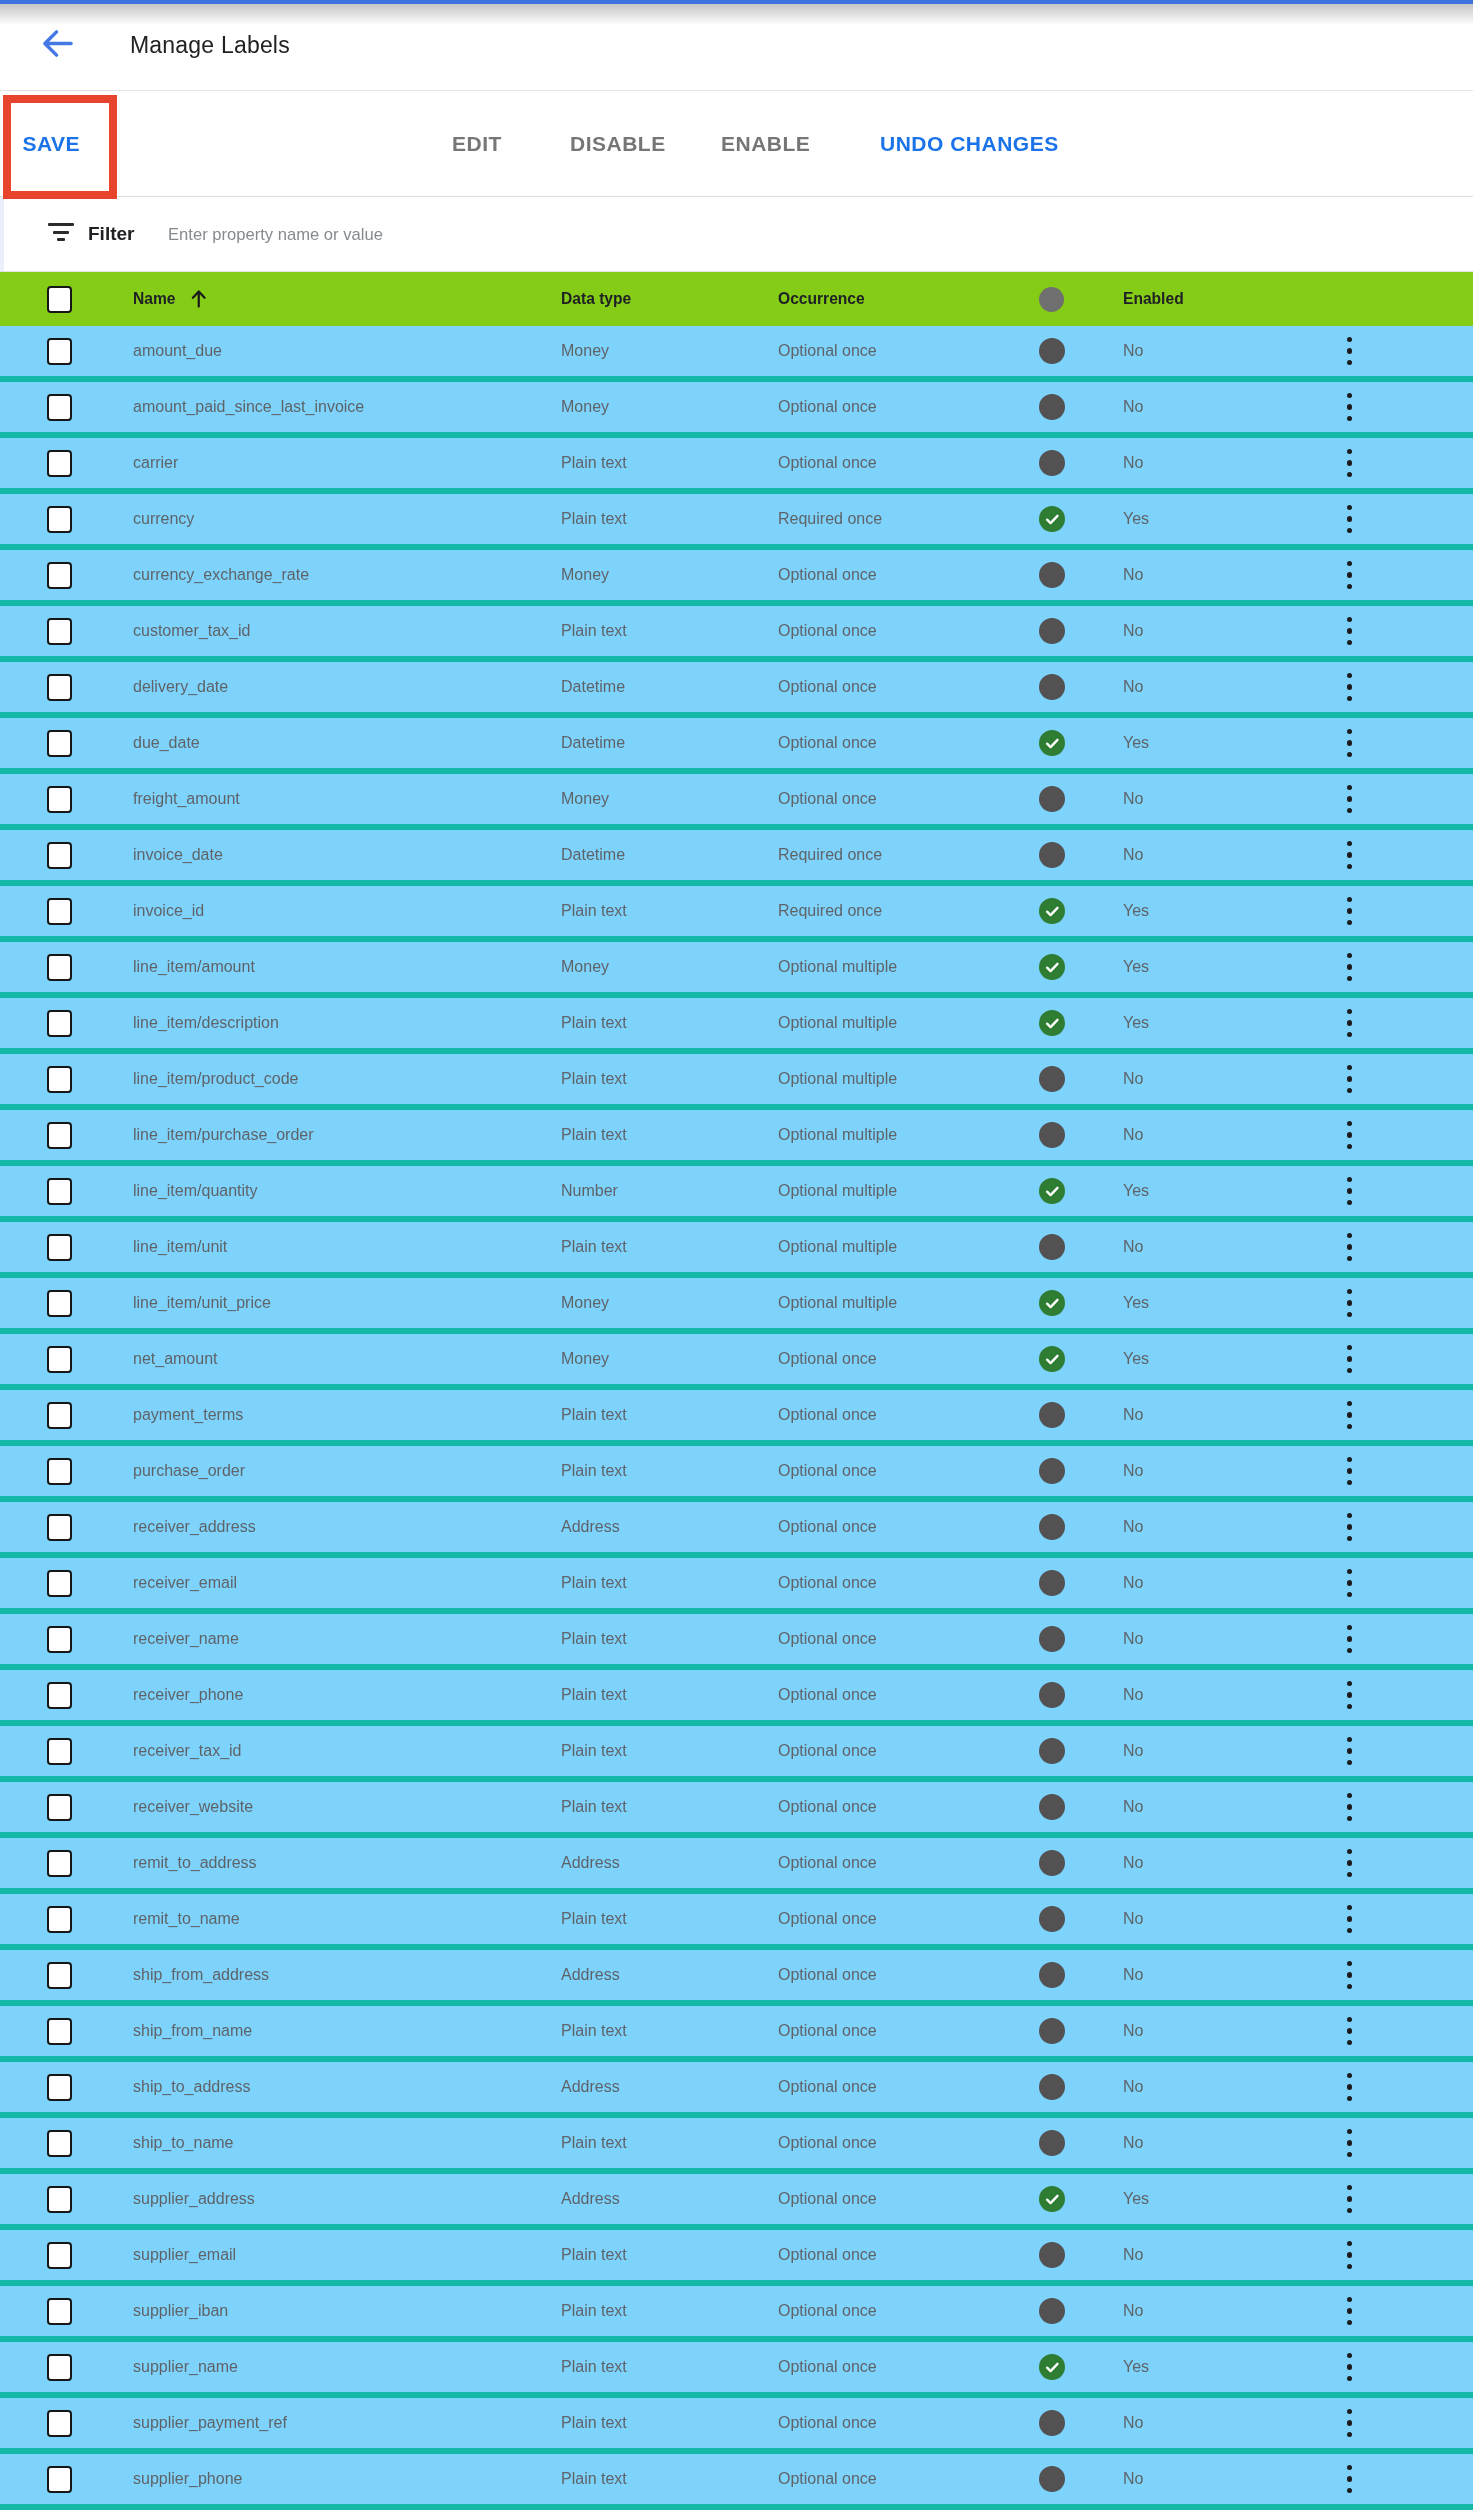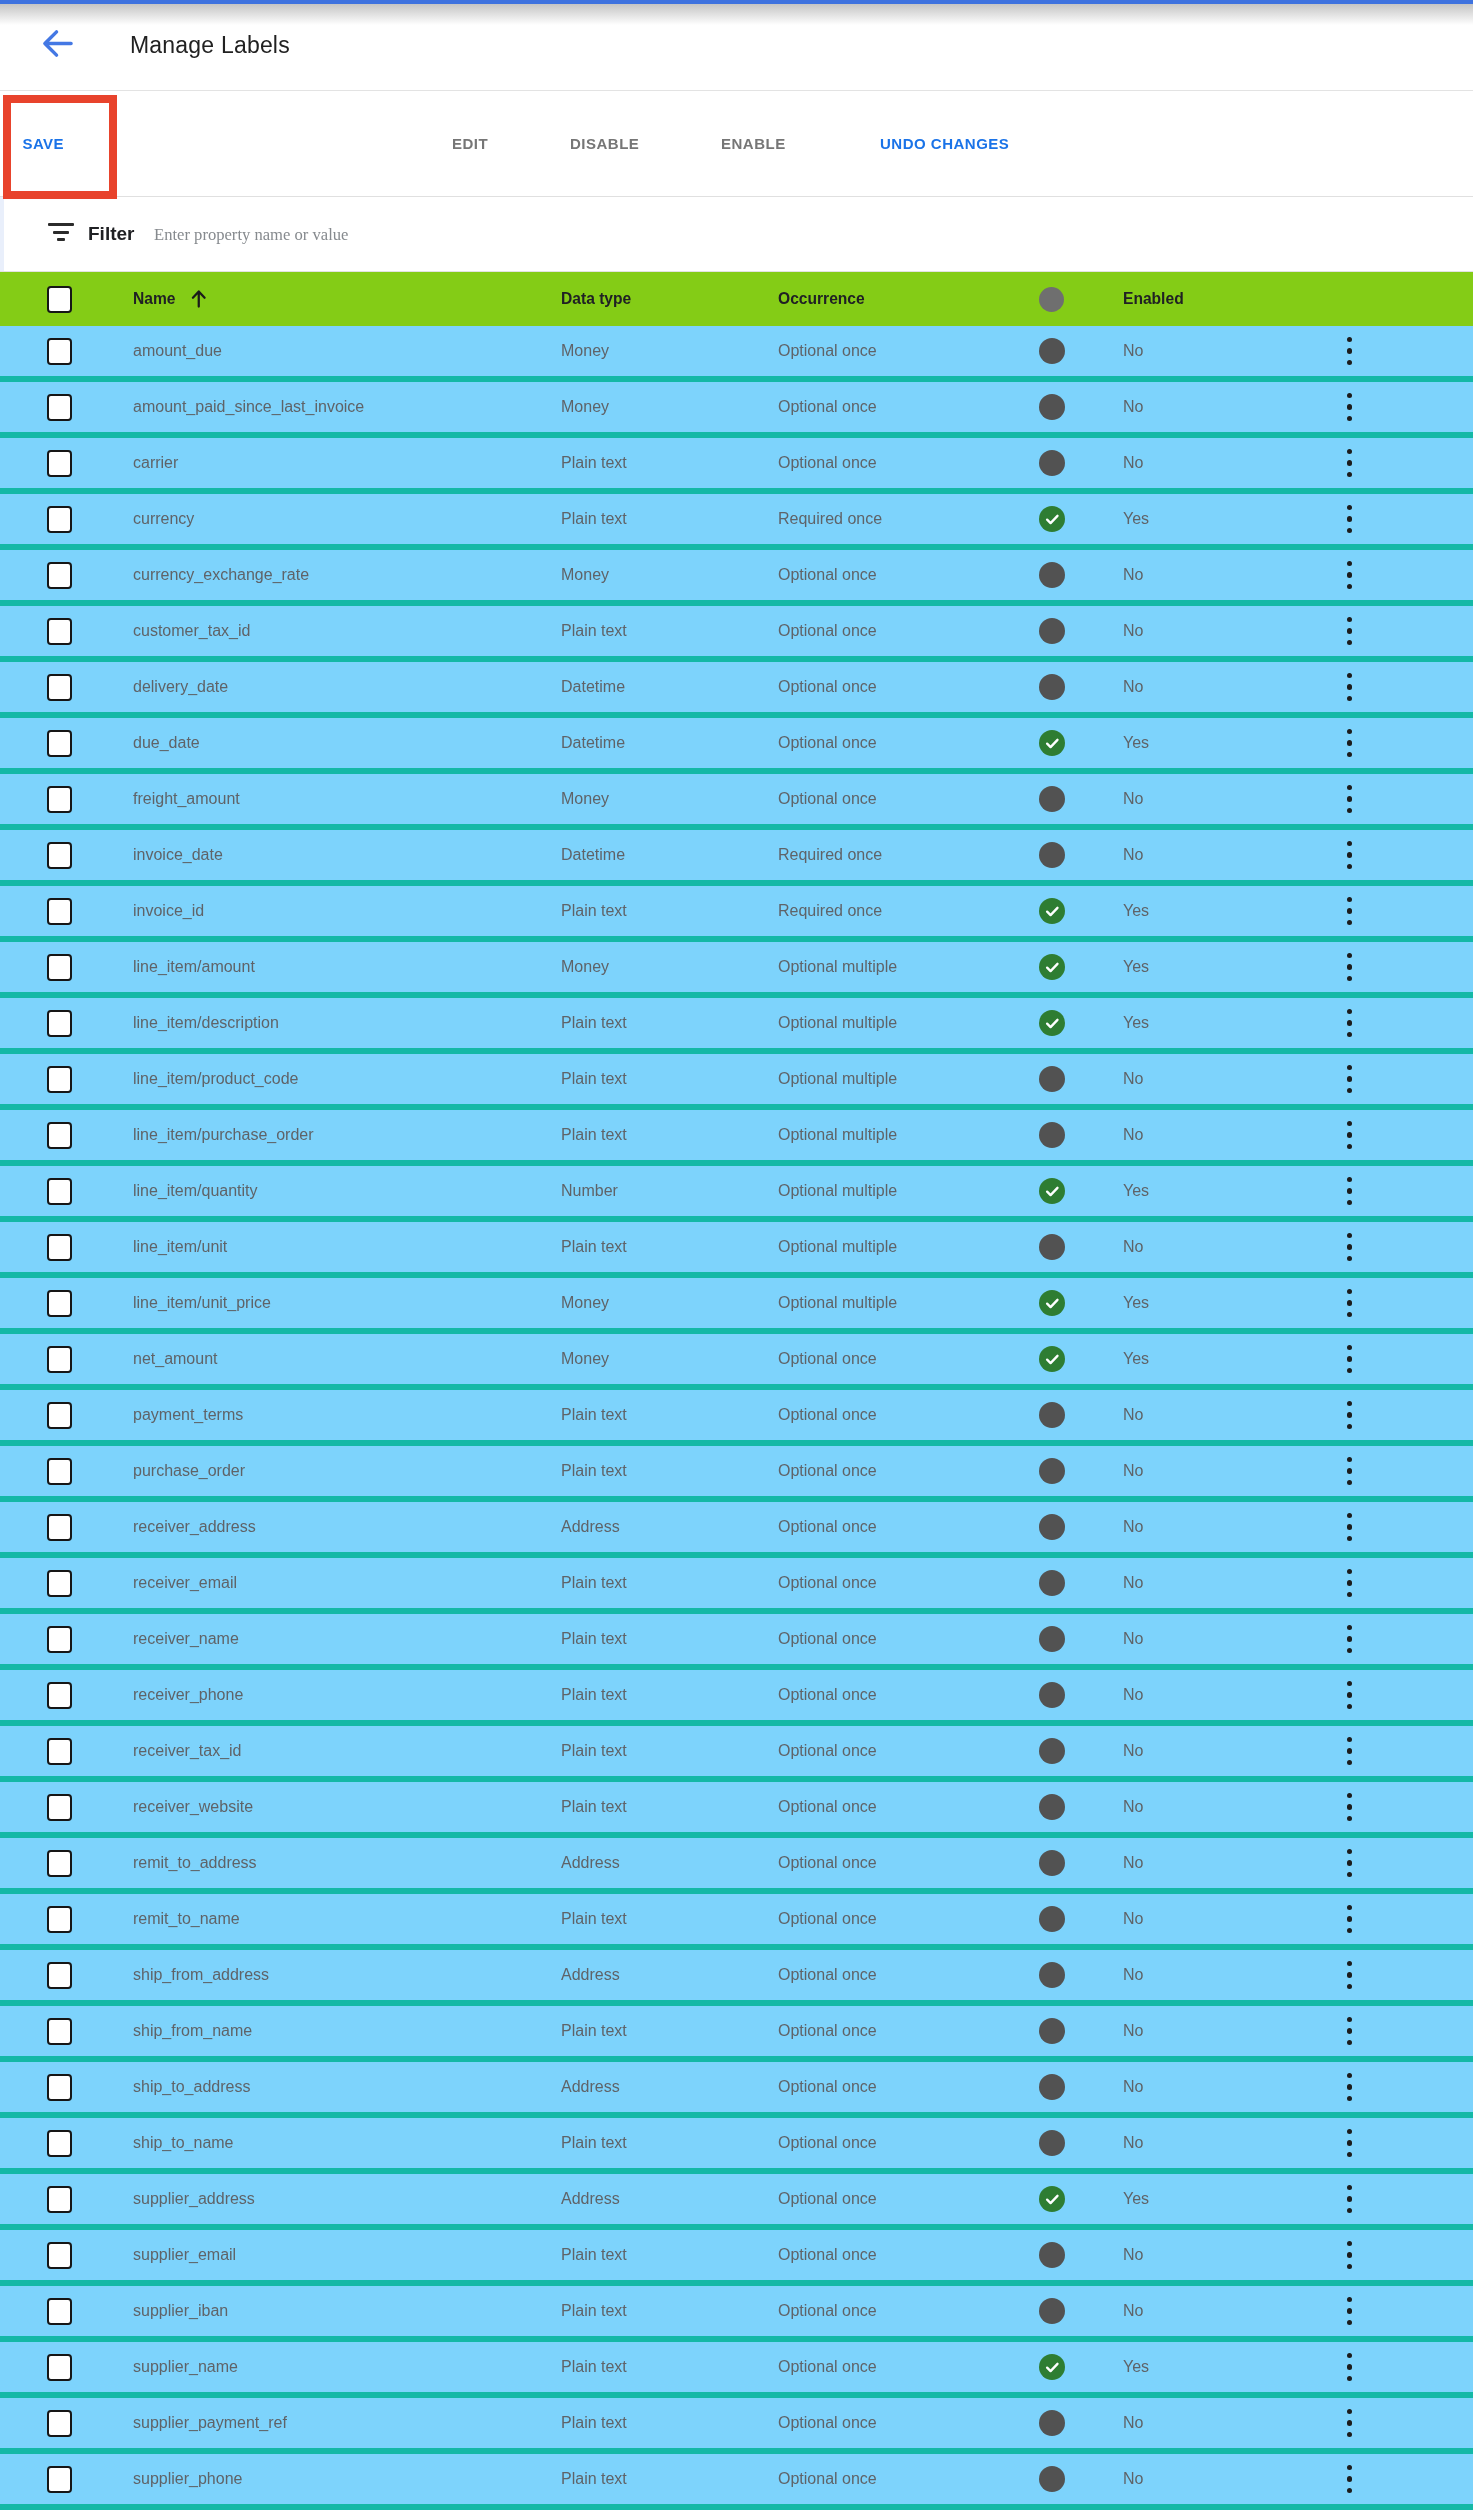--- a/index.html
+++ b/index.html
@@ -17,21 +17,21 @@
 
   
   .appbar{position:absolute;top:0;left:0;width:100%;height:91px;background:#fff;border-bottom:1px solid #e3e3e3;box-sizing:border-box;}
   .back-btn{position:absolute;left:41px;top:28px;width:33px;height:31px;cursor:pointer;}
   .page-title{position:absolute;left:130px;top:0;height:91px;display:flex;align-items:center;
     font-size:23px;color:#212121;letter-spacing:0.2px;}
 
   
   .toolbar{position:absolute;top:91px;left:0;width:100%;height:106px;background:#fff;border-bottom:1px solid #e0e0e0;box-sizing:border-box;}
   .tb-btn{position:absolute;top:0;height:105px;display:flex;align-items:center;
-    font-size:15px;font-weight:700;letter-spacing:0.5px;cursor:pointer;white-space:nowrap;}
+    font-size:21px;font-weight:700;letter-spacing:0.5px;cursor:pointer;white-space:nowrap;}
   .tb-primary{color:#1a73e8;}
   .tb-disabled{color:#767676;cursor:default;}
   .tb-save{left:22.4px;}
   .tb-create{left:146px;}
   .tb-edit{left:452px;}
   .tb-disable{left:570px;}
   .tb-enable{left:721px;}
   .tb-undo{left:880px;text-align:right;}
   .save-annotation{position:absolute;left:2.9px;top:95px;width:114px;height:104px;
     border:8.8px solid #e8432c;box-sizing:border-box;z-index:7;pointer-events:none;}
@@ -39,22 +39,22 @@
   
   .filterbar{position:absolute;top:197px;left:0;width:100%;height:74px;background:#fff;}
   .filter-left-strip{position:absolute;left:0;top:0;width:3.9px;height:74px;background:#e9effb;}
   .filter-icon{position:absolute;left:48px;top:26px;width:26px;height:21.4px;cursor:pointer;}
   .filter-icon i{display:block;height:3.3px;background:#2b2b2b;border-radius:1px;margin:0 auto 4.3px auto;}
   .filter-icon i:nth-child(1){width:26px;}
   .filter-icon i:nth-child(2){width:16.6px;}
   .filter-icon i:nth-child(3){width:7.8px;}
   .filter-label{position:absolute;left:88px;top:0;height:74px;display:flex;align-items:center;
     font-size:19px;font-weight:700;color:#202124;}
-  .filter-input{position:absolute;left:152px;top:17.5px;width:877px;height:39px;border:none;outline:none;
-    font-family:Liberation Serif, serif;font-size:16.6px;color:#5f6368;background:transparent;}
+  .filter-input{position:absolute;left:166px;top:17.5px;width:877px;height:39px;border:none;outline:none;
+    font-family:Liberation Sans, sans-serif;font-size:16.6px;color:#5f6368;background:transparent;}
   .filter-input::placeholder{color:#868a8e;opacity:1;}
 
   
   .col-cb{left:47px;}
   .col-name{left:133px;}
   .col-type{left:561px;}
   .col-occ{left:778px;}
   .col-status{left:1039px;}
   .col-enabled{left:1123px;}
   .col-menu{left:1337px;}

